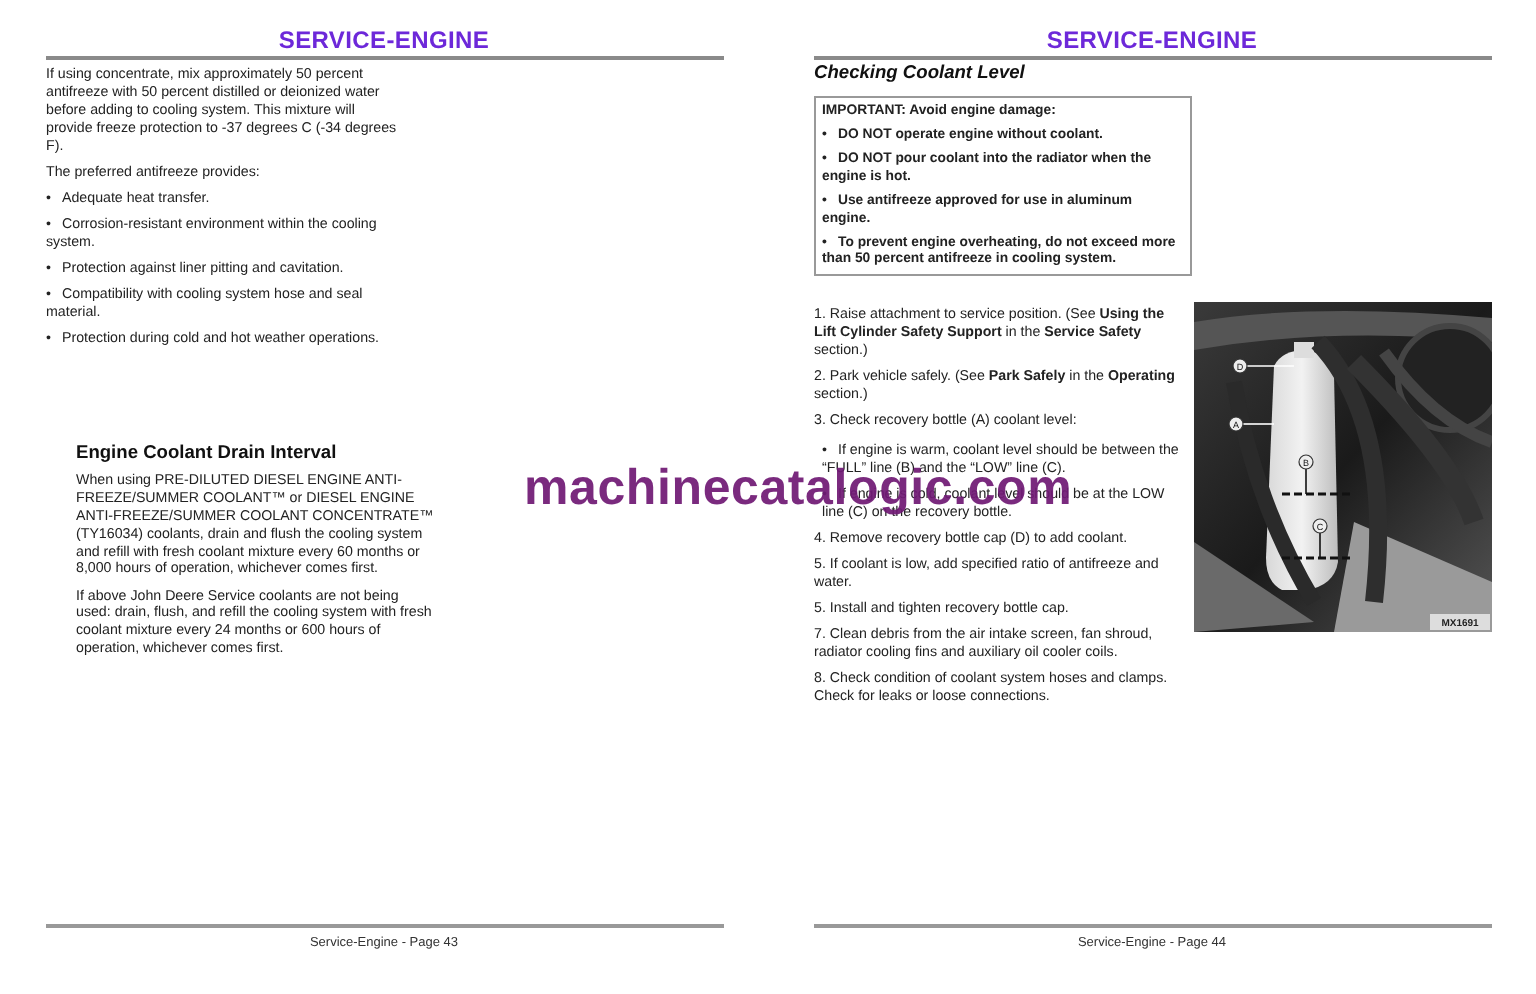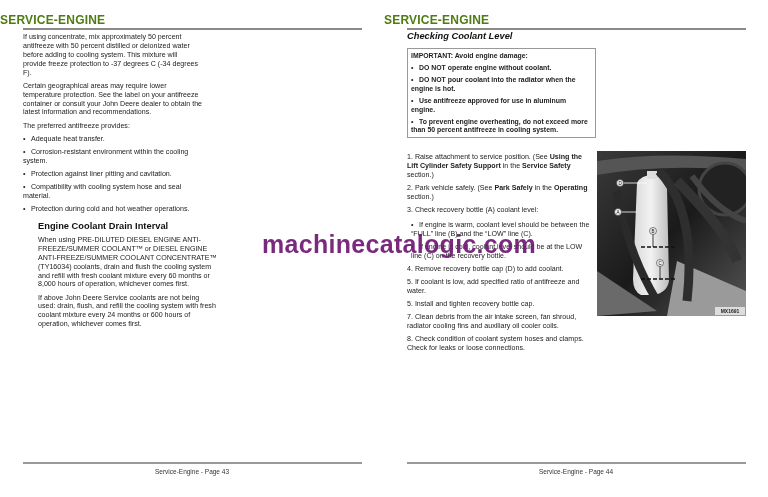--- a/index.html
+++ b/index.html
@@ -1,22 +1,22 @@
 <!DOCTYPE html>
 <html><head>
 <meta charset="utf-8">
 <style>
   html, body { margin: 0; padding: 0; background: #ffffff; }
   body { width: 768px; height: 497px; position: relative; overflow: hidden;
          font-family: "Liberation Sans", sans-serif; color: #222; }
   .page { position: absolute; top: 0; width: 384px; height: 497px; }
   .page.left { left: 0; }
   .page.right { left: 384px; }
-  .page-header { position: absolute; top: 13px; left: 0; width: 384px; text-align: left;
-                 font-weight: bold; font-size: 12px; letter-spacing: 0.2px; color: #4d7c0f; }
+  .page-header { position: absolute; top: 13px; left: 0; width: 384px; text-align: center;
+                 font-weight: bold; font-size: 12px; letter-spacing: 0.2px; color: #6d28d9; }
   .rule { position: absolute; left: 23px; width: 339px; height: 2px; background: #8a8a8a; }
   .rule.top { top: 28px; }
   .rule.bottom { top: 462px; height: 2px; background: #999; }
   .footer { position: absolute; top: 468px; left: 0; width: 384px; text-align: center;
             font-size: 6.5px; color: #333; }
   .col { position: absolute; left: 23px; width: 180px; font-size: 7.1px; line-height: 8.9px; }
   .col p { margin: 0 0 4.2px 0; }
   .bullet { padding-left: 0; }
   .bullet .dot { display: inline-block; width: 8px; }
   h3 { margin: 0; font-size: 9.3px; font-weight: bold; color: #111; }
@@ -30,21 +30,20 @@
 </style>
 </head>
 <body>
 
 <div class="page left">
   <div class="page-header">SERVICE-ENGINE</div>
   <div class="rule top"></div>
 
   <div class="col" style="top:33px;">
     <p style="width:176px;">If using concentrate, mix approximately 50 percent antifreeze with 50 percent distilled or deionized water before adding to cooling system. This mixture will provide freeze protection to -37 degrees C (-34 degrees F).</p>
-    <p style="width:182px;">Certain geographical areas may require lower temperature protection. See the label on your antifreeze container or consult your John Deere dealer to obtain the latest information and recommendations.</p>
     <p>The preferred antifreeze provides:</p>
     <p class="bullet"><span class="dot">•</span><span>Adequate heat transfer.</span></p>
     <p class="bullet" style="width:176px;"><span class="dot">•</span><span>Corrosion-resistant environment within the cooling system.</span></p>
     <p class="bullet"><span class="dot">•</span><span>Protection against liner pitting and cavitation.</span></p>
     <p class="bullet" style="width:172px;"><span class="dot">•</span><span>Compatibility with cooling system hose and seal material.</span></p>
     <p class="bullet" style="width:186px;"><span class="dot">•</span><span>Protection during cold and hot weather operations.</span></p>
   </div>
 
   <div class="col" style="top:222px;margin-left:15px;">
     <h3 style="margin-bottom:5px;">Engine Coolant Drain Interval</h3>

